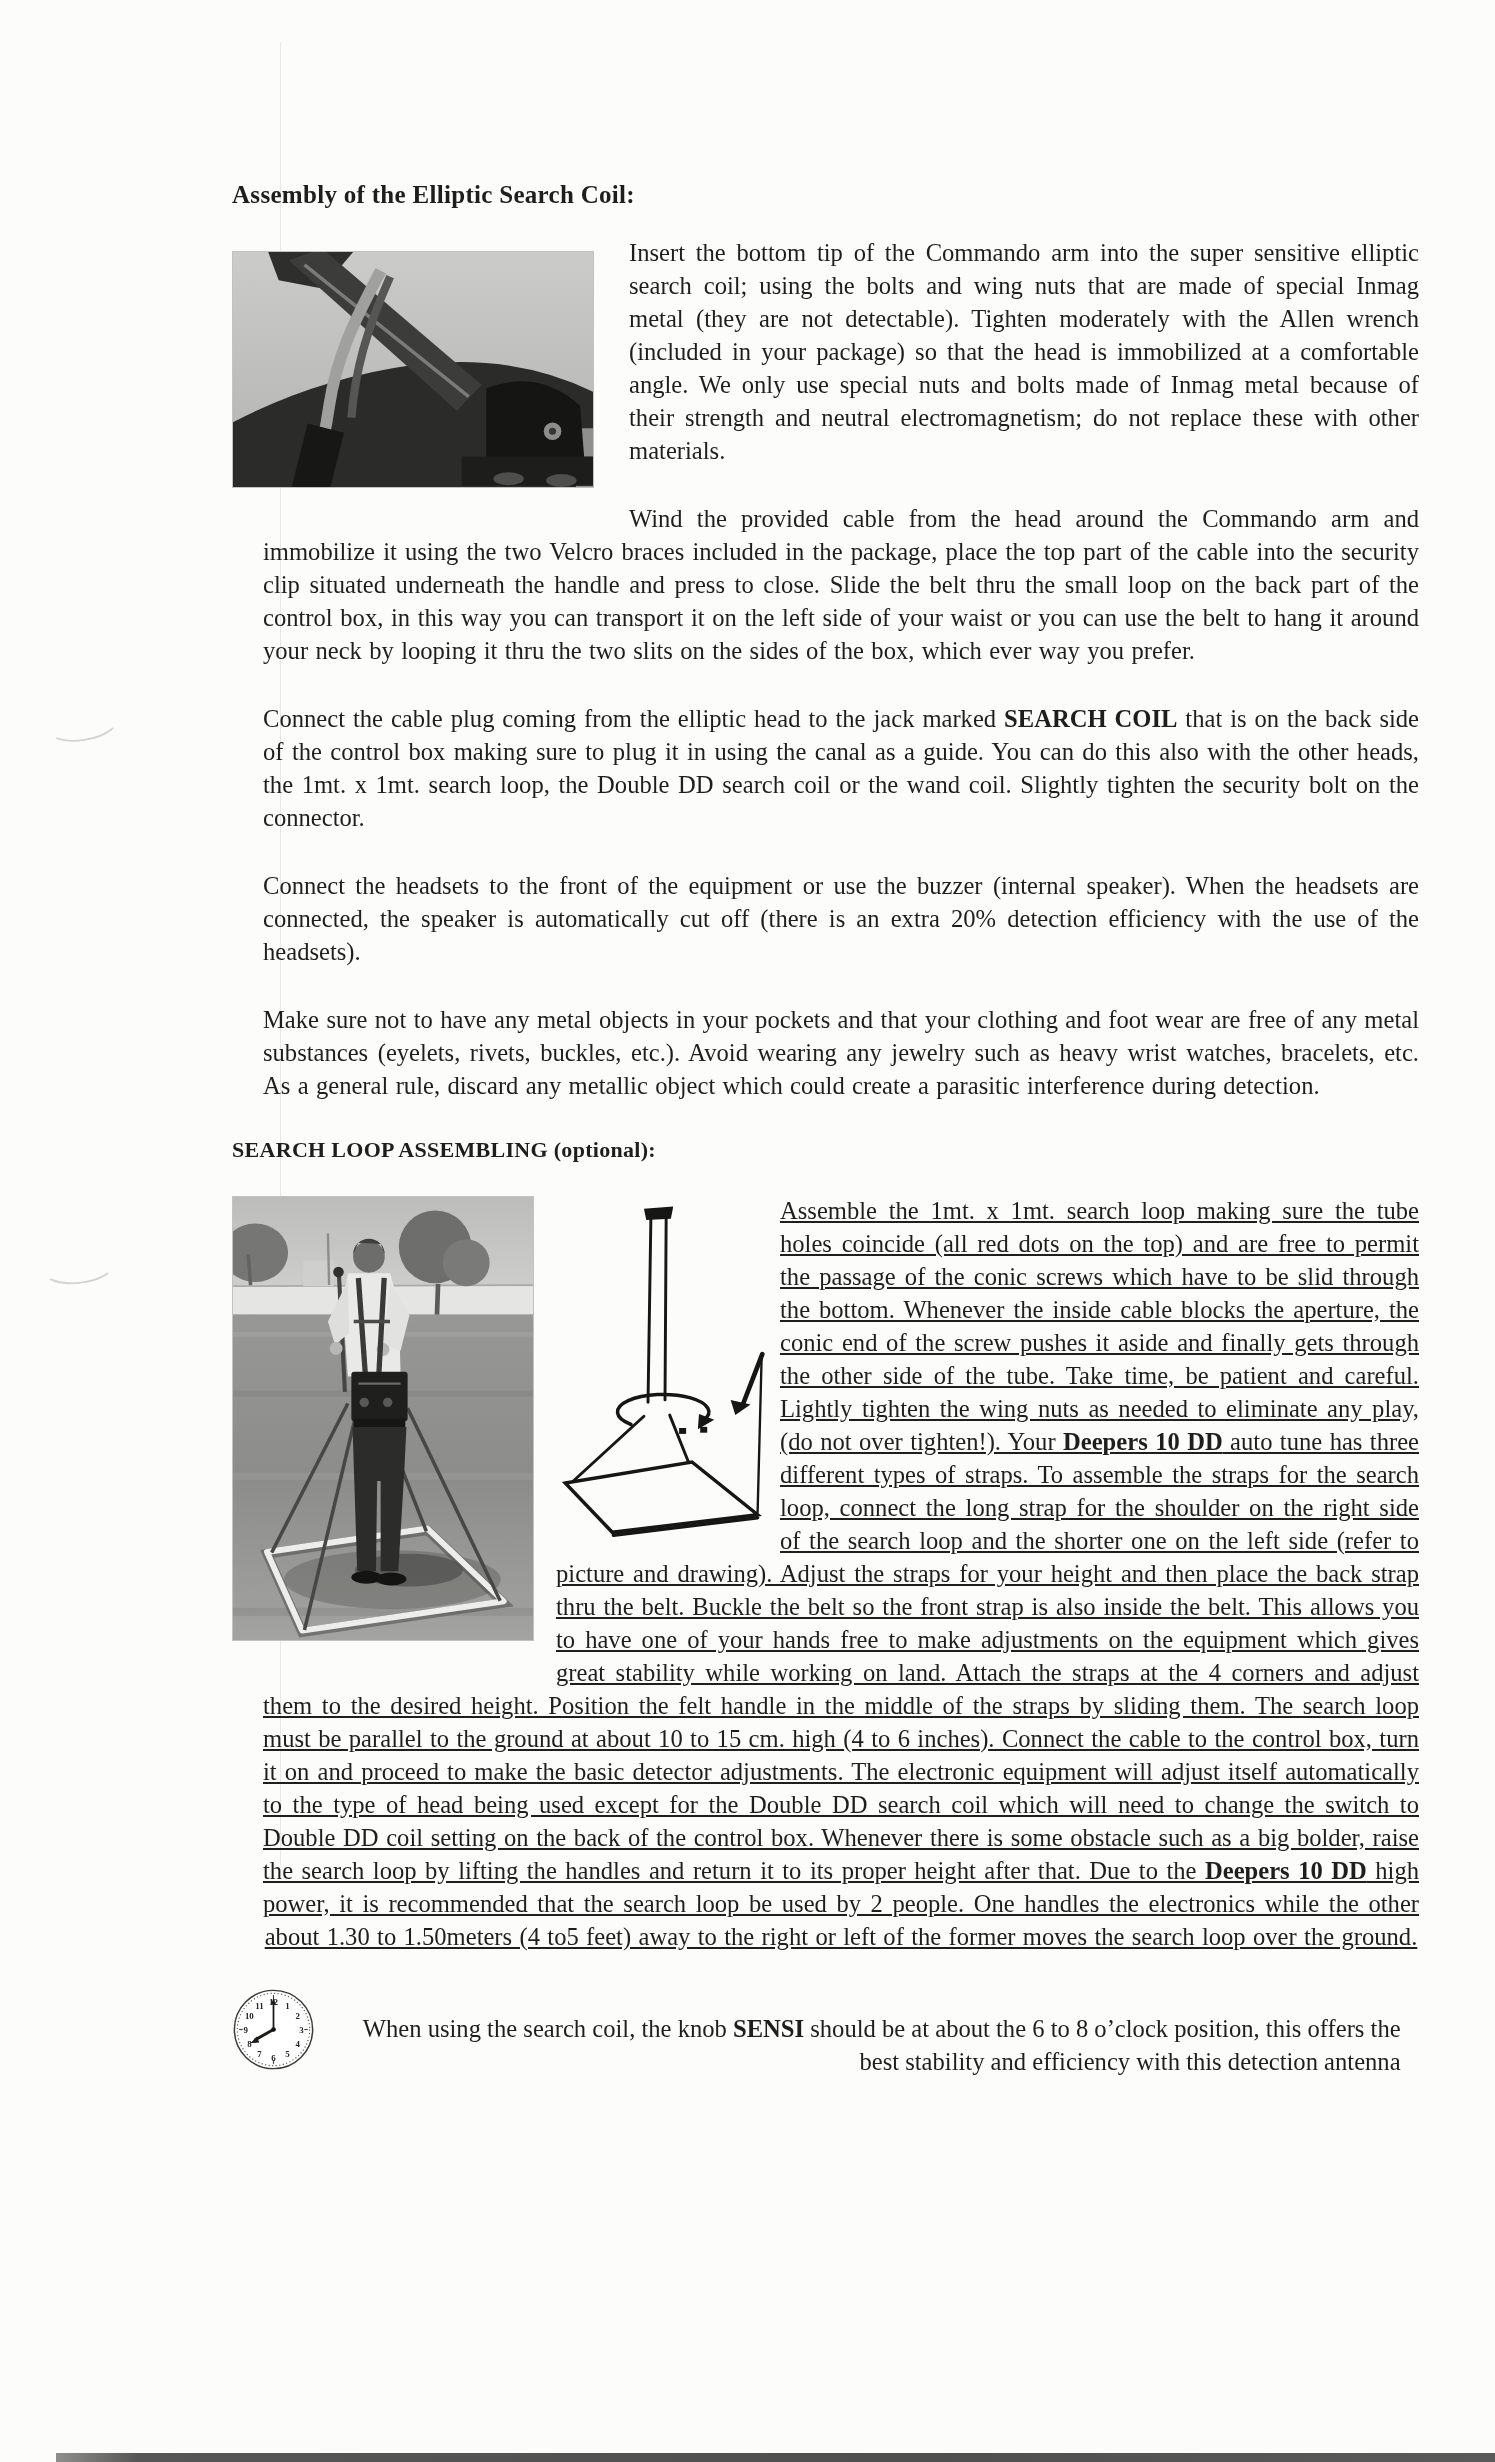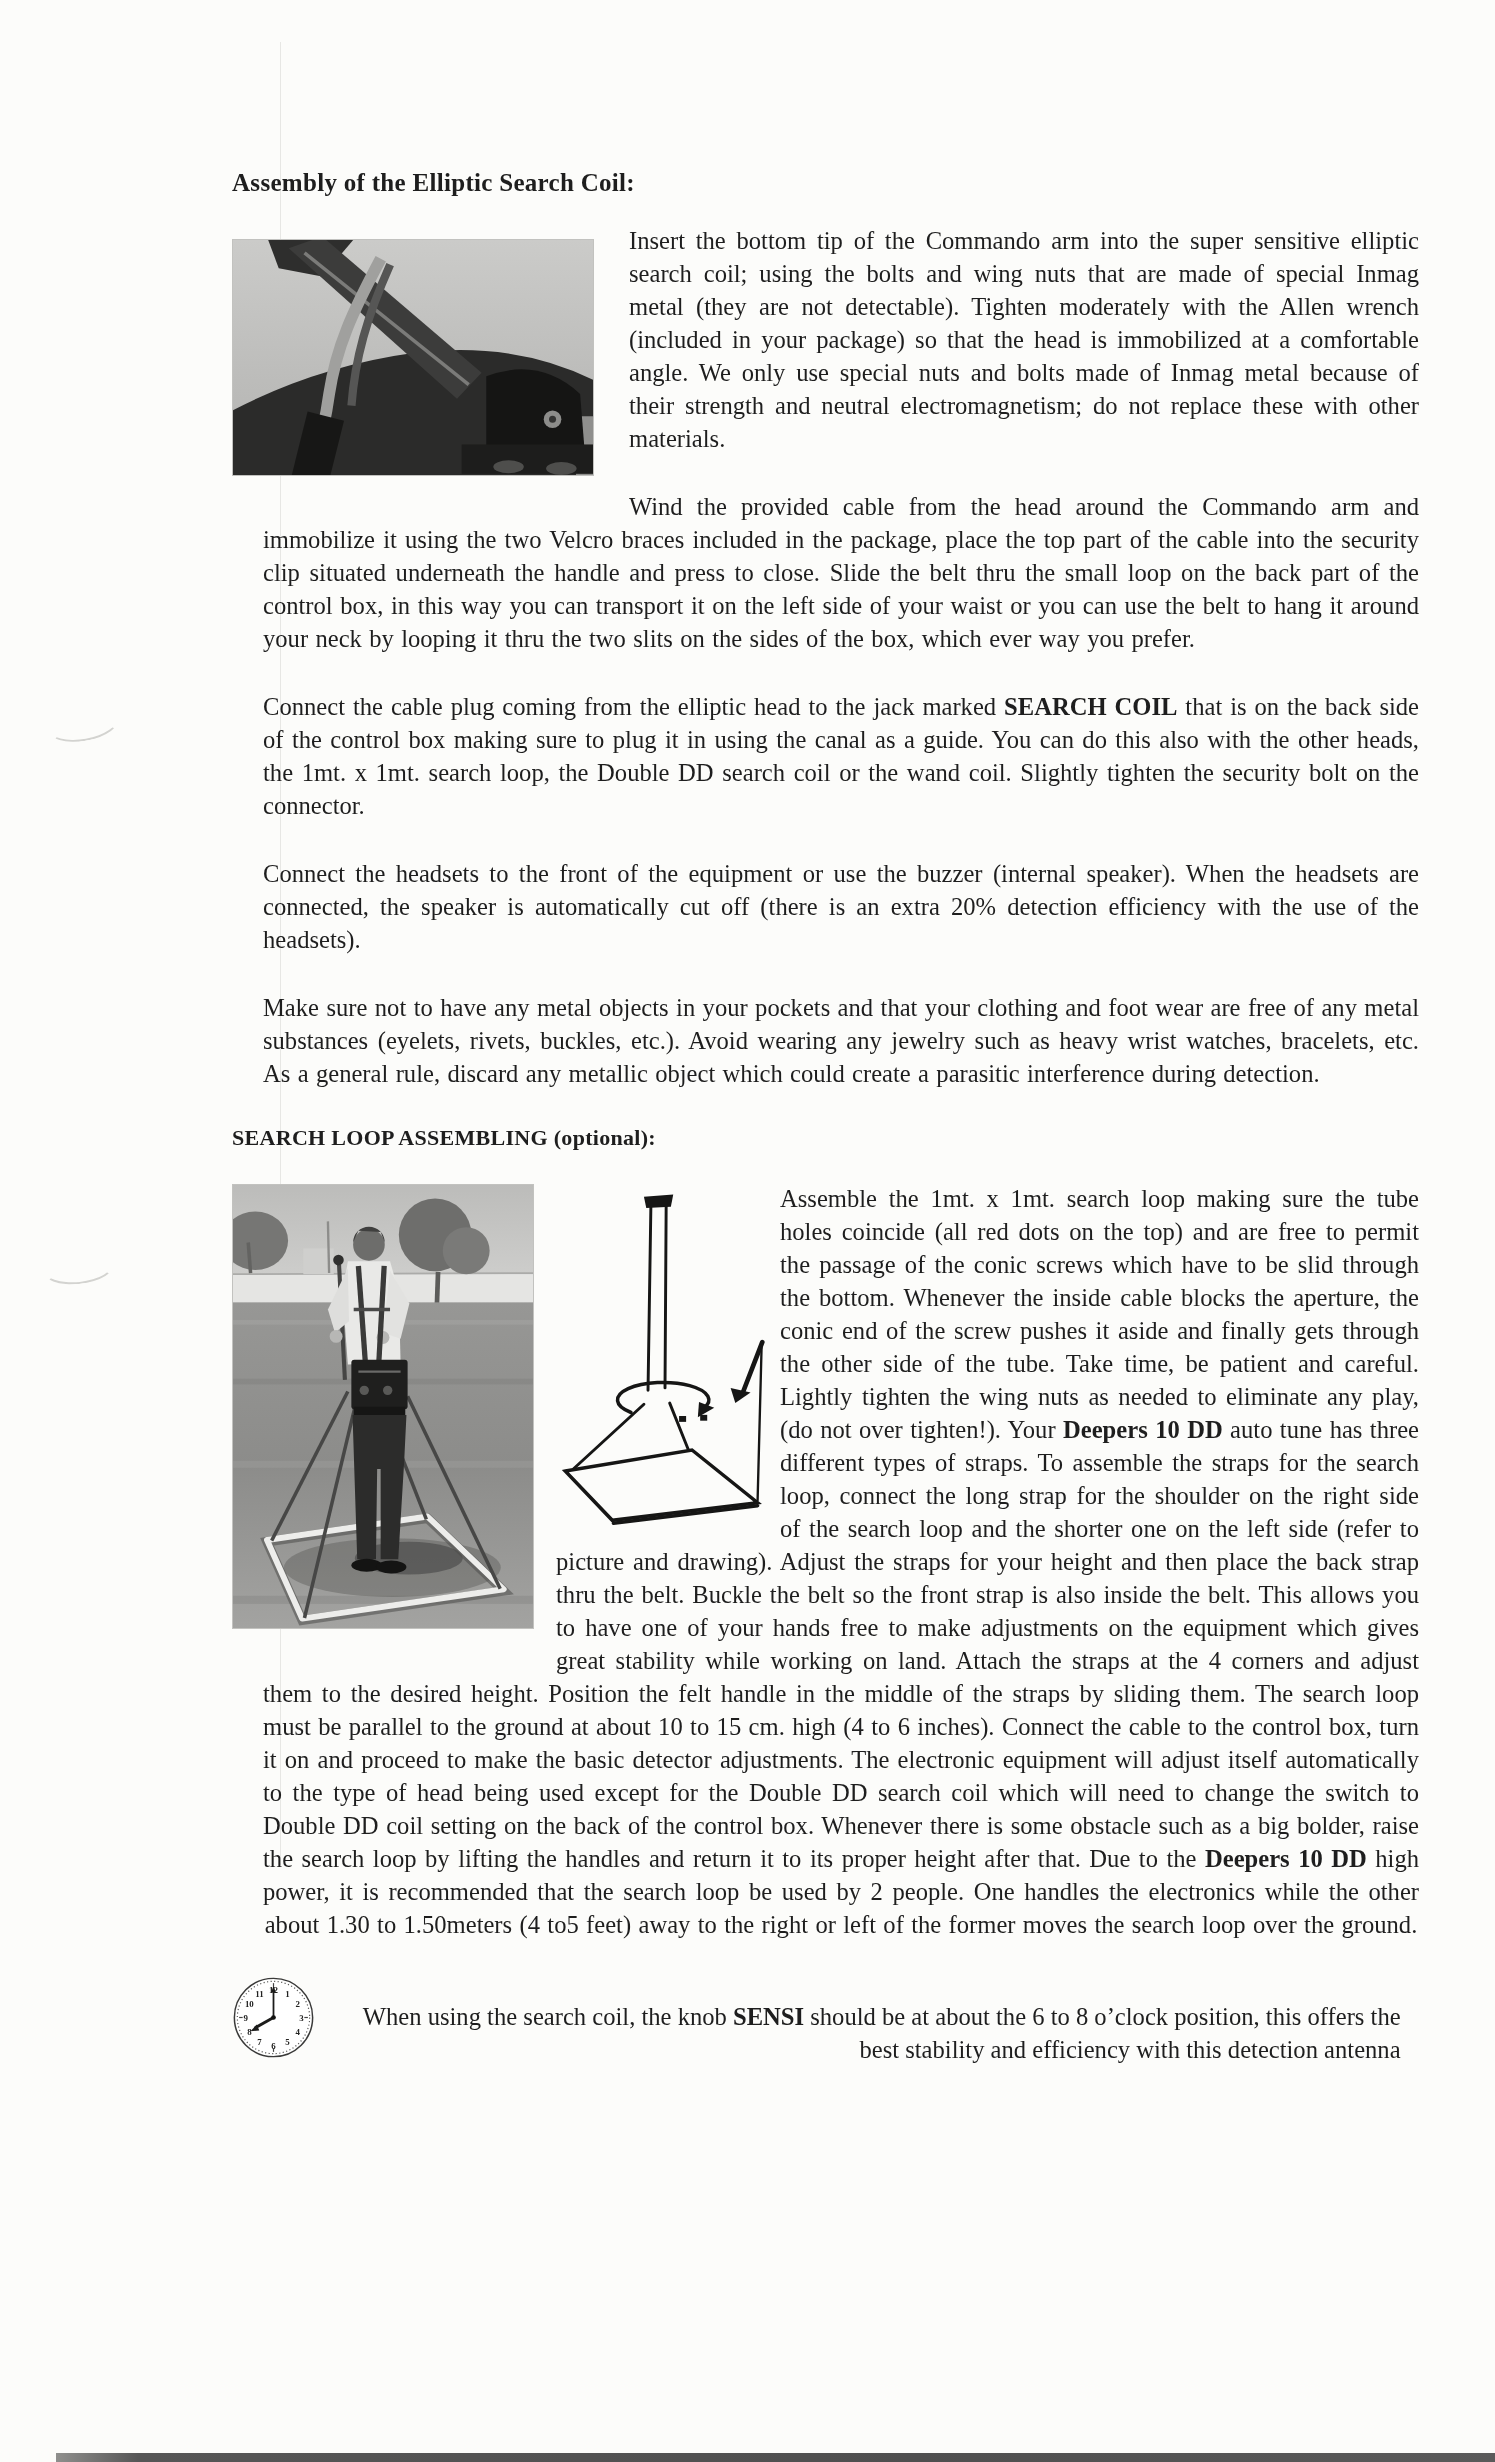--- a/index.html
+++ b/index.html
@@ -2,30 +2,30 @@
 <html style="font-size:9.4px"><head>
 <meta charset="utf-8">
 <style>
   html,body{margin:0;padding:0;background:#e9e9e7;}
   .page{
     position:relative; width:1495px; height:2462px; margin:0 auto;
     background:#fcfcfa; overflow:hidden;
     font-family:"Liberation Serif","DejaVu Serif",serif;
     color:#1e1e1e;
   }
-  .content{position:absolute; left:232px; top:4px; width:1187px;}
+  .content{position:absolute; left:232px; top:16px; width:1187px;}
   .doc-title{
     margin:165px 0 27px 0; font-size:25px; font-weight:bold; letter-spacing:0.3px;
   }
   .para{
     font-size:24.6px; line-height:33px; text-align:justify; margin:0 0 35px 0;
     word-spacing:1.2px;
     padding-left:31px;
   }
-  .para.last-center{text-align-last:center;}
+  .para.last-center{text-align-last:center;text-decoration:underline;}
   .section-heading{
     clear:both; text-align:left; font-size:22px; font-weight:bold;
     margin:5.9px 0 30.5px 0; letter-spacing:0.3px;
   }
   .photo{border:0.6px solid #c2c2bf; background:#c9c9c9; display:block;}
   .float-photo-1{float:left; width:360px; height:235px; margin:15.2px 35px 35px 0;}
   .float-photo-2{float:left; width:300px; height:443px; margin:2.3px 22px 30.5px 0;}
   .float-drawing{float:left; width:211px; height:334px; margin:9.4px 13px 7px 0; border:none; background:transparent;}
   .clock-row{clear:both; display:flex; gap:24.6px; margin-top:9.4px;}
   .clock-svg{width:83px; height:83px; flex:0 0 auto;}

